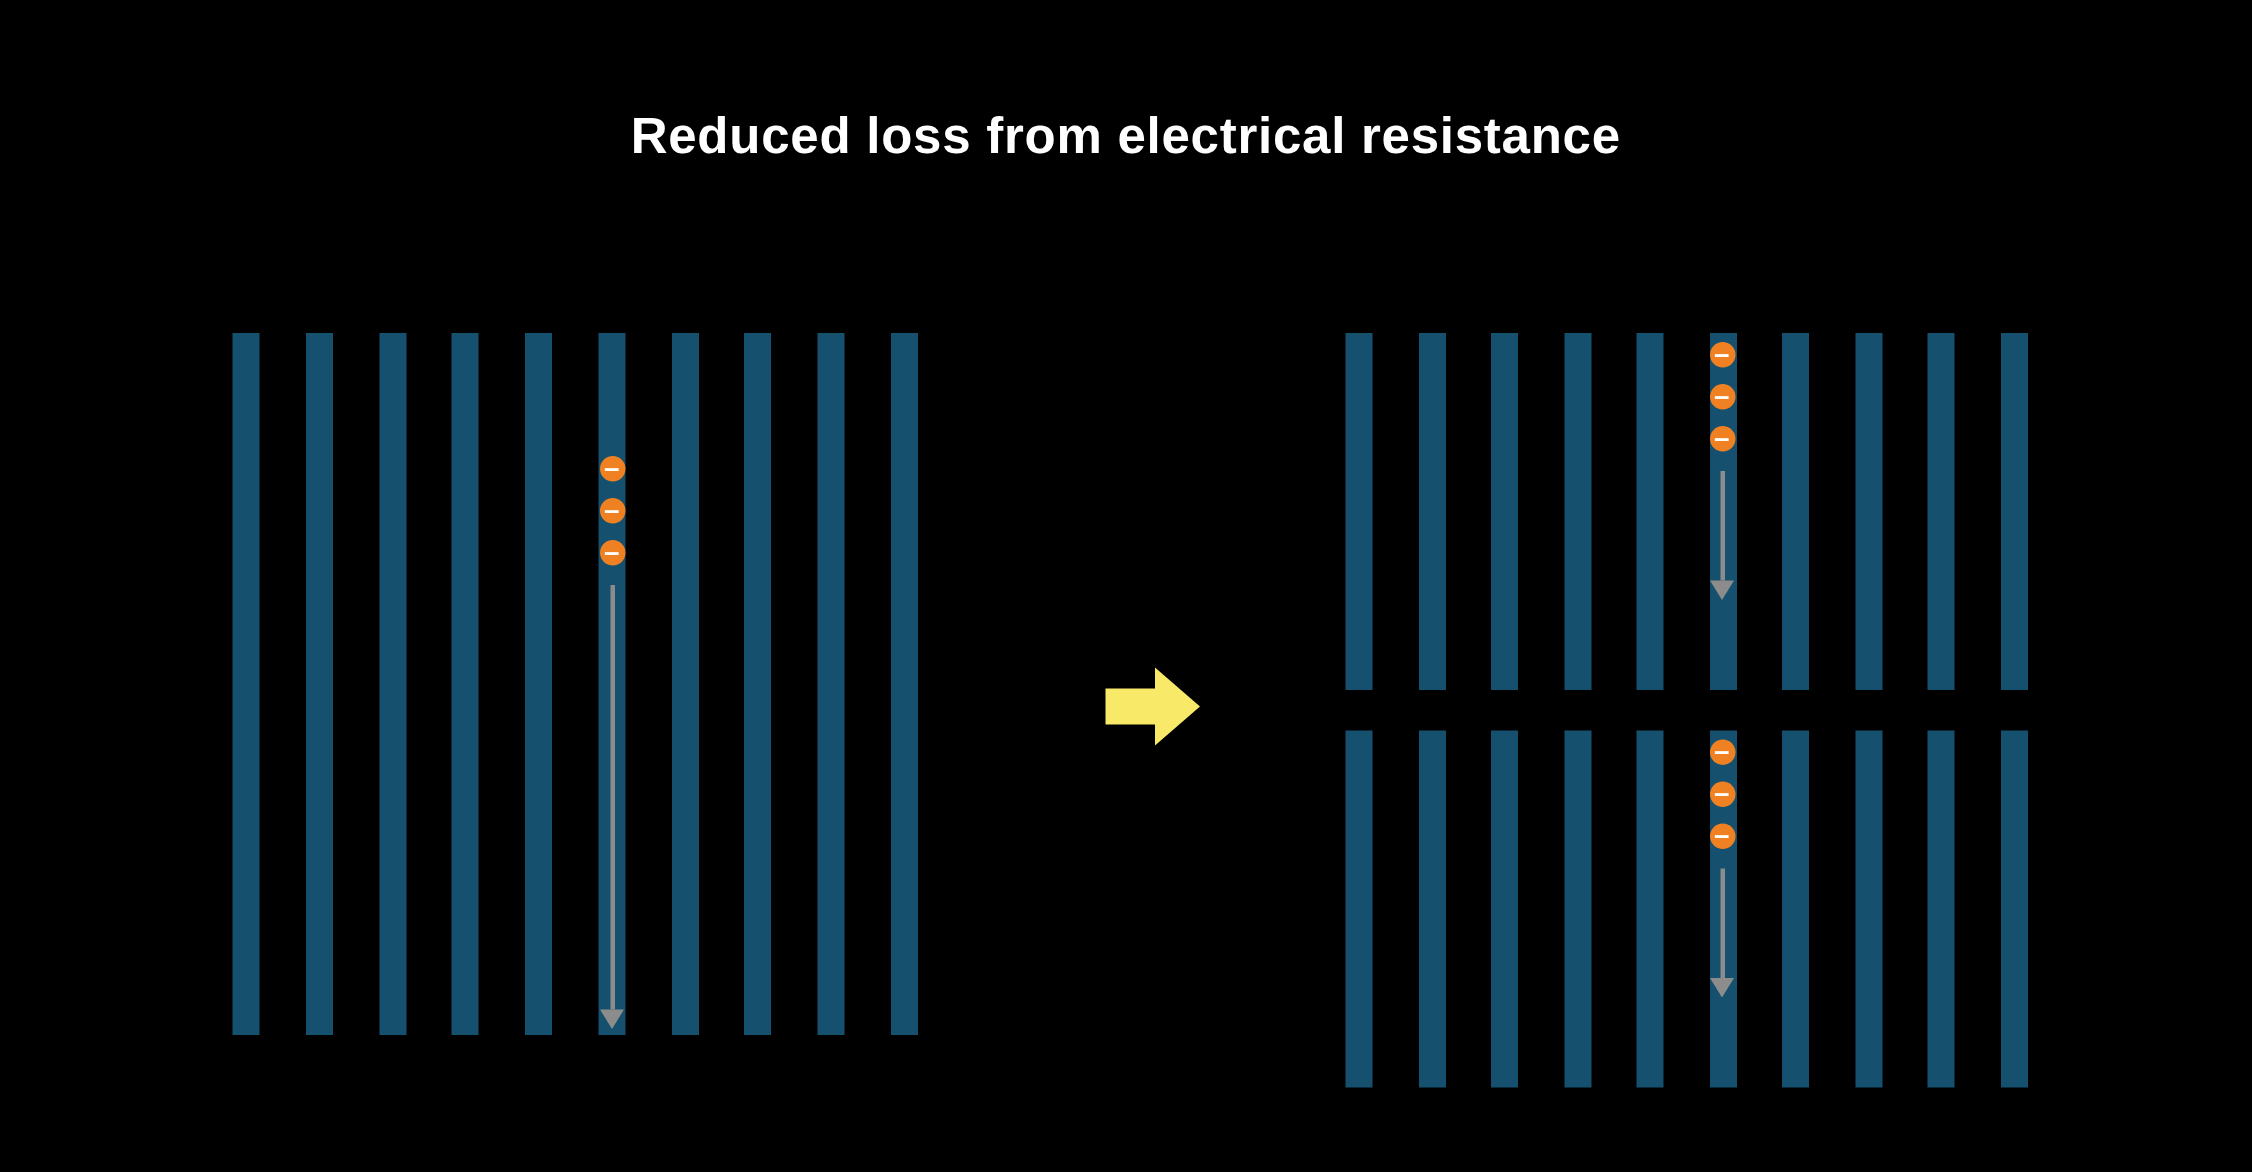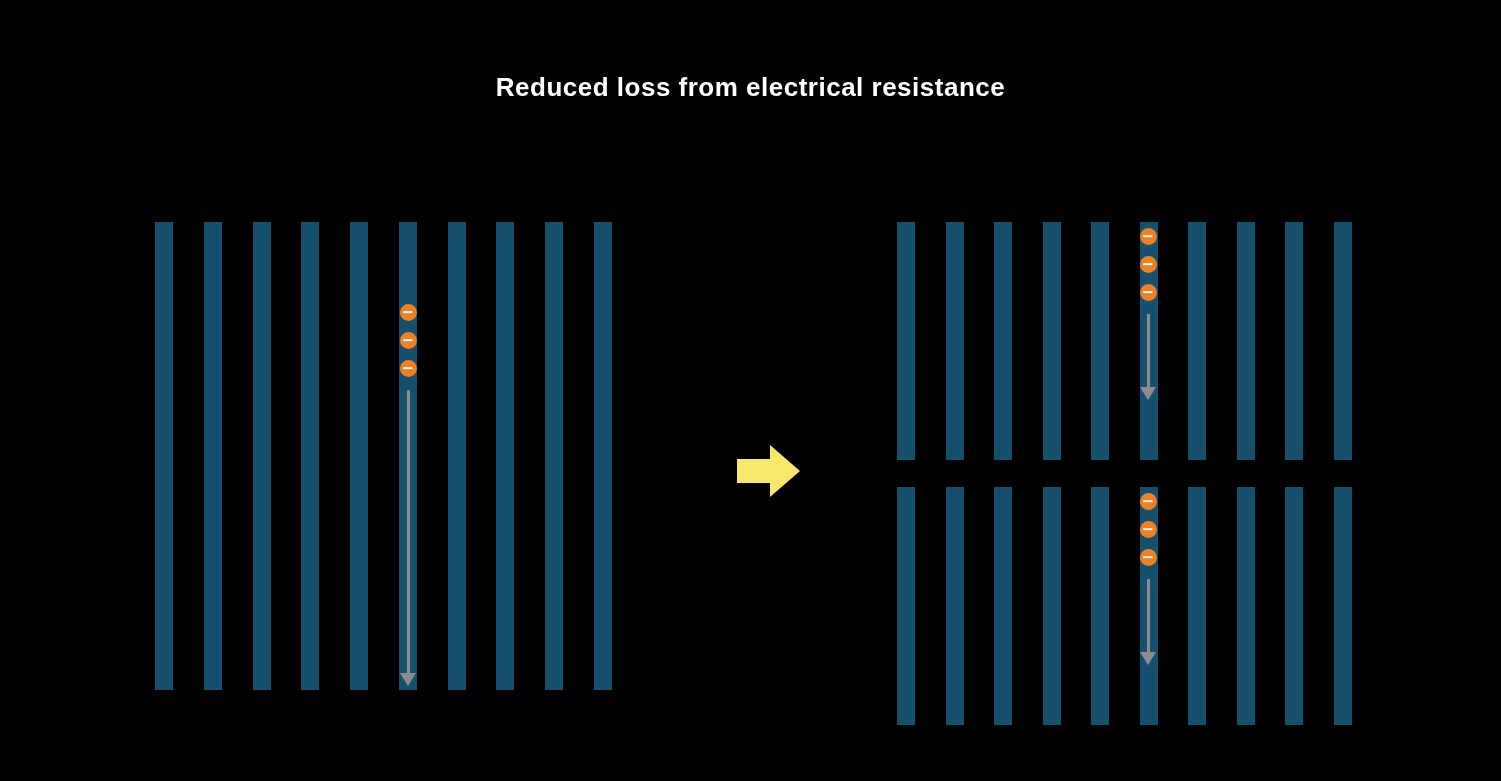--- a/index.html
+++ b/index.html
@@ -18,21 +18,21 @@
     font-family:"Liberation Sans", sans-serif;
     position:relative;
     overflow:hidden;
   }
   .stage{position:absolute;inset:0;}
   .title{
     position:absolute;
     top:72px;left:0;right:0;
     text-align:center;
     color:var(--title-text);
-    font-size:26px;
+    font-size:34px;
     font-weight:700;
     letter-spacing:0.5px;
   }
   .cell{
     position:absolute;
   }
   .cell-left{left:155px;top:222px;width:457px;height:468px;}
   .cell-right-top{left:897px;top:222px;width:455px;height:238px;}
   .cell-right-bottom{left:897px;top:487px;width:455px;height:238px;}
   .bars{

